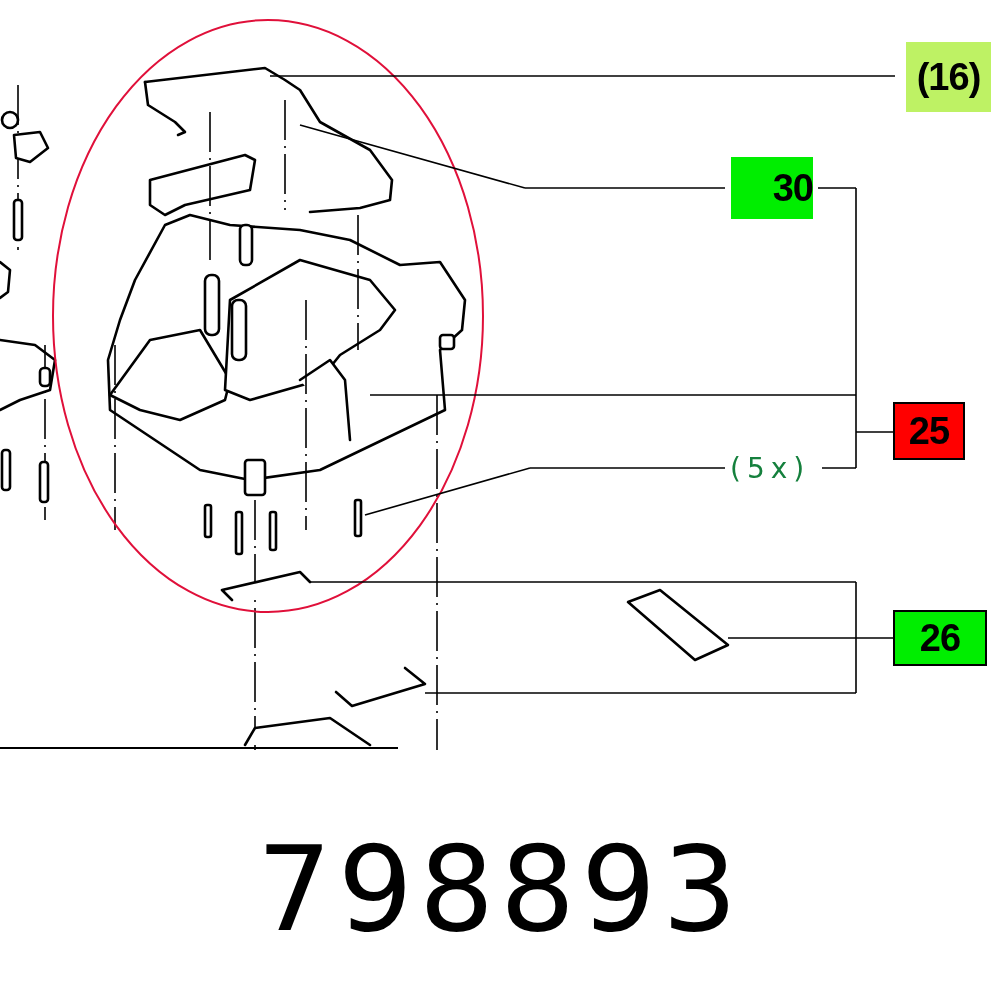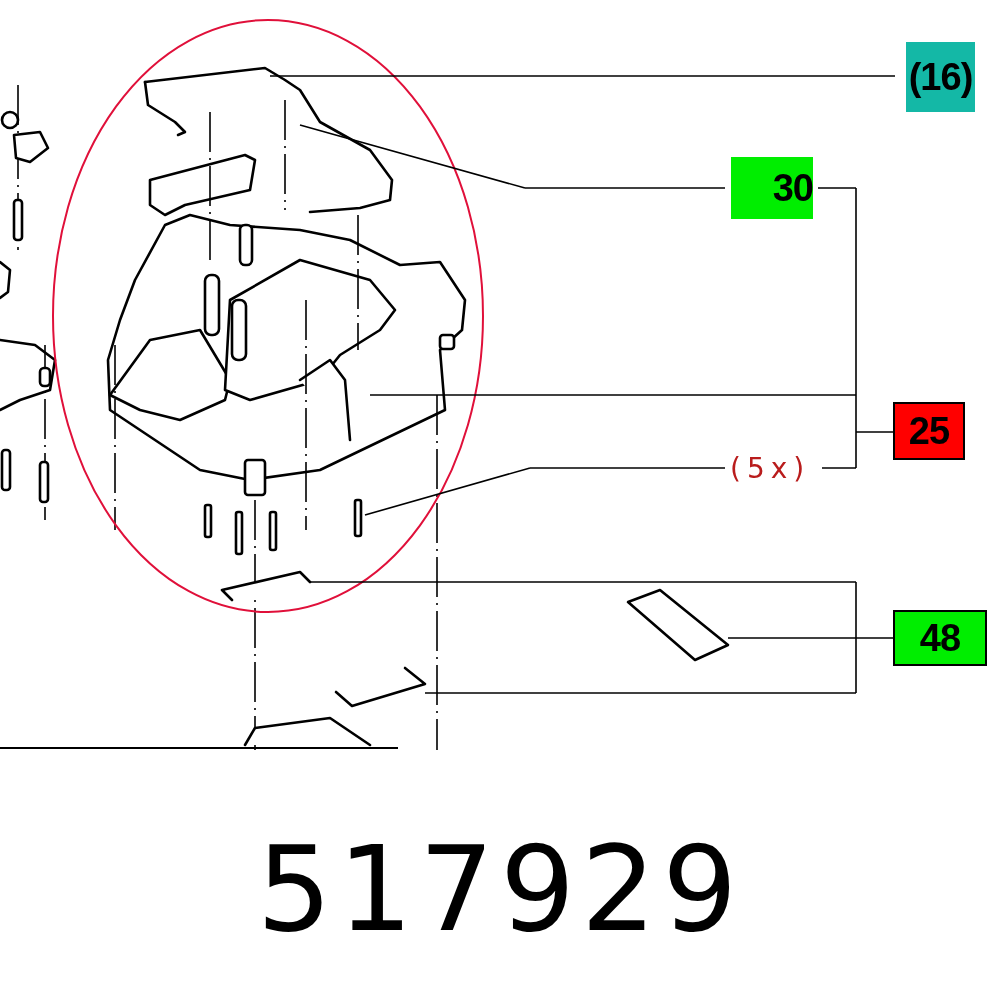--- a/index.html
+++ b/index.html
@@ -5,21 +5,21 @@
   html, body { margin:0; padding:0; background:#ffffff; }
   body { width:1000px; height:1000px; position:relative; overflow:hidden; font-family:"Liberation Sans", sans-serif; }
   #diagram { position:absolute; left:0; top:0; width:1000px; height:1000px; }
   .ln { stroke:#000; stroke-width:2; fill:none; }
   .thin { stroke:#000; stroke-width:1.6; fill:none; }
   .part { stroke:#000; stroke-width:2.6; fill:#fff; stroke-linejoin:round; stroke-linecap:round; }
   .dash { stroke:#000; stroke-width:1.6; fill:none; stroke-dasharray:40 6 2 6; }
   .callout { position:absolute; display:flex; align-items:center; justify-content:center;
              font-family:"Liberation Sans", sans-serif; font-weight:bold; color:#000; font-size:38px; letter-spacing:-1px; }
   .callout.framed { outline:2px solid #000; outline-offset:-2px; }
-  .qty { position:absolute; font-family:"DejaVu Sans", sans-serif; font-size:28px; color:#b91c1c; letter-spacing:6px; background:#fff; padding:0 2px; }
+  .qty { position:absolute; font-family:"DejaVu Sans", sans-serif; font-size:28px; color:#15803d; letter-spacing:6px; background:#fff; padding:0 2px; }
   .partno { position:absolute; left:0; width:1000px; top:820px; text-align:center;
             font-family:"DejaVu Sans", sans-serif; font-size:118px; color:#000; letter-spacing:6px; }
 </style>
 </head>
 <body>
 
 <svg id="diagram" viewBox="0 0 1000 1000" xmlns="http://www.w3.org/2000/svg">
 
   <g>
     <line class="dash" x1="18" y1="85" x2="18" y2="250"></line>
@@ -84,28 +84,28 @@
     <line class="thin" x1="530" y1="468" x2="725" y2="468"></line>
     <line class="thin" x1="822" y1="468" x2="856" y2="468"></line>
     <line class="thin" x1="310" y1="582" x2="856" y2="582"></line>
     <line class="thin" x1="856" y1="582" x2="856" y2="693"></line>
     <line class="thin" x1="425" y1="693" x2="856" y2="693"></line>
     <line class="thin" x1="728" y1="638" x2="893" y2="638"></line>
     <line class="ln" x1="0" y1="748" x2="398" y2="748"></line>
   </g>
 </svg>
 
-<div class="callout" style="left:906px;top:42px;width:69px;height:70px;background:#14b8a6;">
+<div class="callout" style="left:906px;top:42px;width:85px;height:70px;background:#bef264;">
   <span>(16)</span>
 </div>
 <div class="callout" style="left:731px;top:157px;width:82px;height:62px;background:#00ee00;justify-content:flex-end;">
   <span>30</span>
 </div>
 <div class="callout framed" style="left:893px;top:402px;width:72px;height:58px;background:#ff0000;">
   <span>25</span>
 </div>
 <div class="callout framed" style="left:893px;top:610px;width:94px;height:56px;background:#00ee00;">
-  <span>48</span>
+  <span>26</span>
 </div>
 
 <div class="qty" style="left:728px;top:452px;">(5x)</div>
 
-<div class="partno">517929</div>
+<div class="partno">798893</div>
 
 </body></html>

